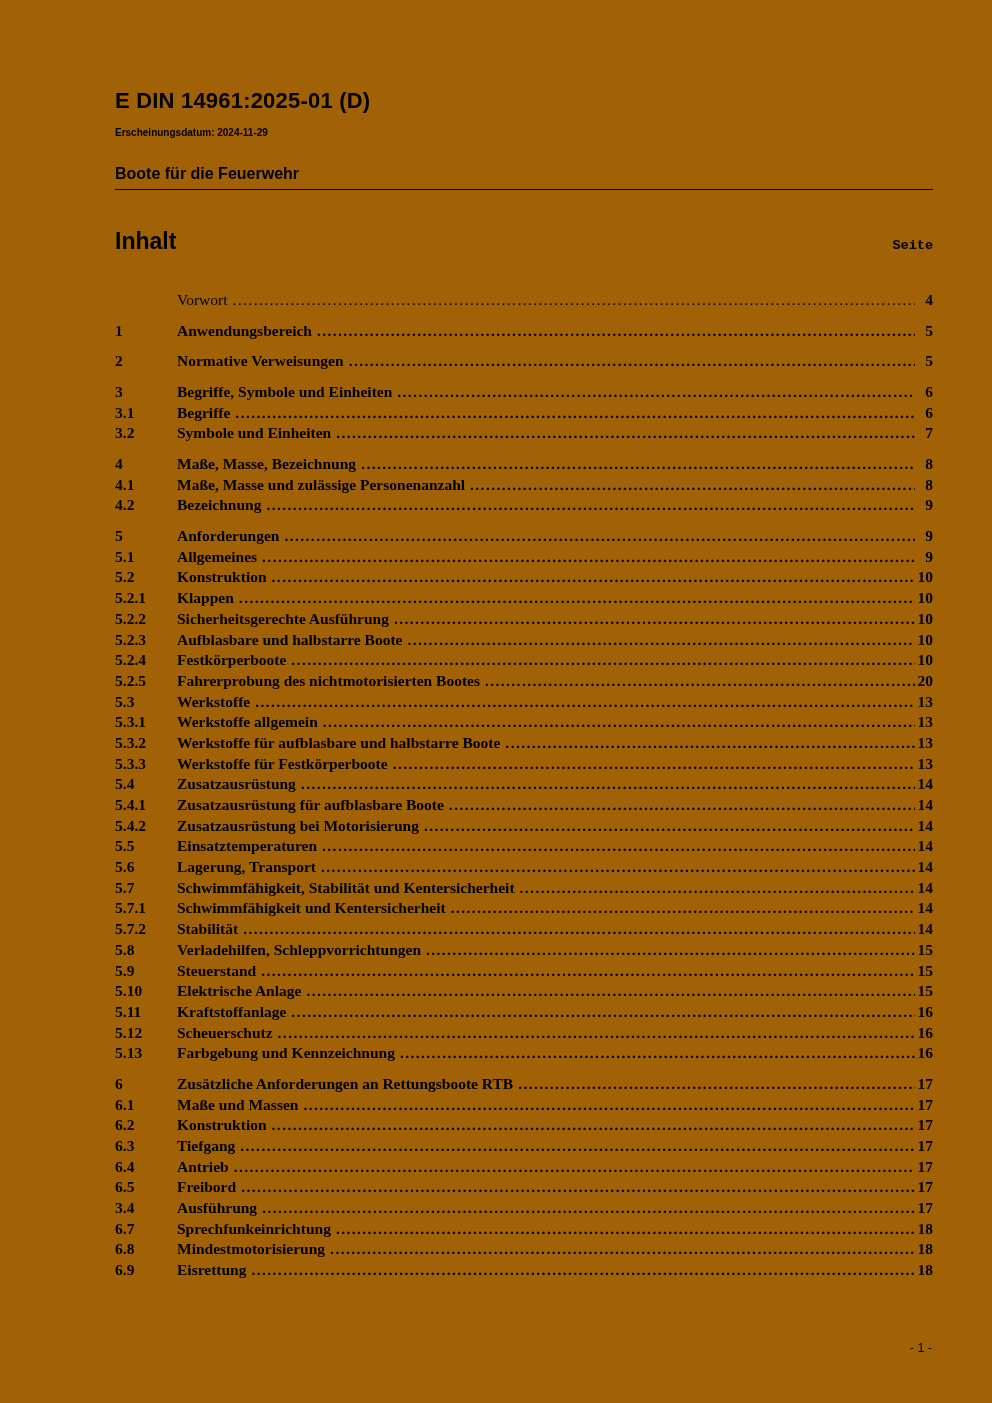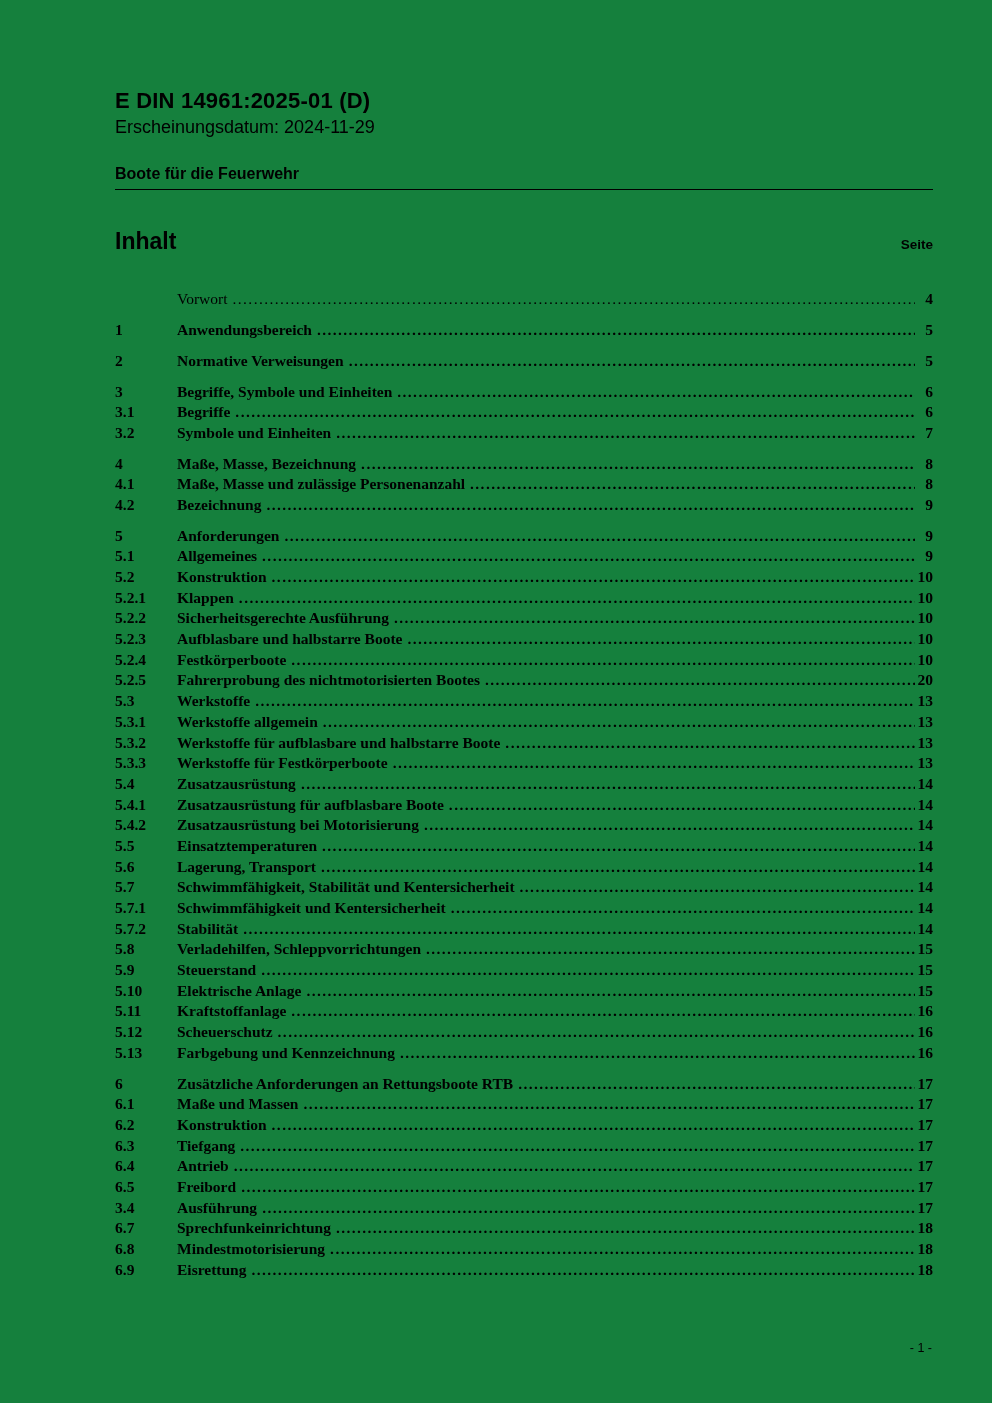--- a/index.html
+++ b/index.html
@@ -9,37 +9,37 @@
   }
   body {
     font-family: "Liberation Sans", sans-serif;
     color: #000000;
   }
   .page {
     position: relative;
     width: 992px;
     height: 1403px;
     margin: 0 auto;
-    background: #15803d;
+    background: #a16207;
     box-sizing: border-box;
     padding: 88px 60px 0 115px;
   }
   .doc-title {
     font-family: "Liberation Sans", sans-serif;
     font-size: 22px;
     font-weight: bold;
     letter-spacing: 0.2px;
     margin: 0 0 4px 0;
     line-height: 1.15;
   }
   .doc-date {
     font-family: "Liberation Sans", sans-serif;
-    font-size: 18px;
-    font-weight: normal;
-    margin: 4px 0 26px 0;
+    font-size: 10px;
+    font-weight: bold;
+    margin: 14px 0 26px 0;
     line-height: 1.2;
   }
   .doc-subtitle {
     font-family: "Liberation Sans", sans-serif;
     font-size: 16px;
     font-weight: bold;
     margin: 0 0 6px 0;
   }
   .rule {
     border: none;
@@ -54,21 +54,21 @@
     width: 818px;
     margin-top: 38px;
     margin-bottom: 34px;
   }
   .toc-head .inhalt {
     font-family: "Liberation Sans", sans-serif;
     font-size: 23px;
     font-weight: bold;
   }
   .toc-head .seite {
-    font-family: Liberation Sans, sans-serif;
+    font-family: Liberation Mono, monospace;
     font-size: 13.5px;
     font-weight: bold;
   }
   .toc {
     width: 818px;
     font-family: "Liberation Serif", serif;
   }
   .toc-row {
     display: flex;
     align-items: flex-start;

